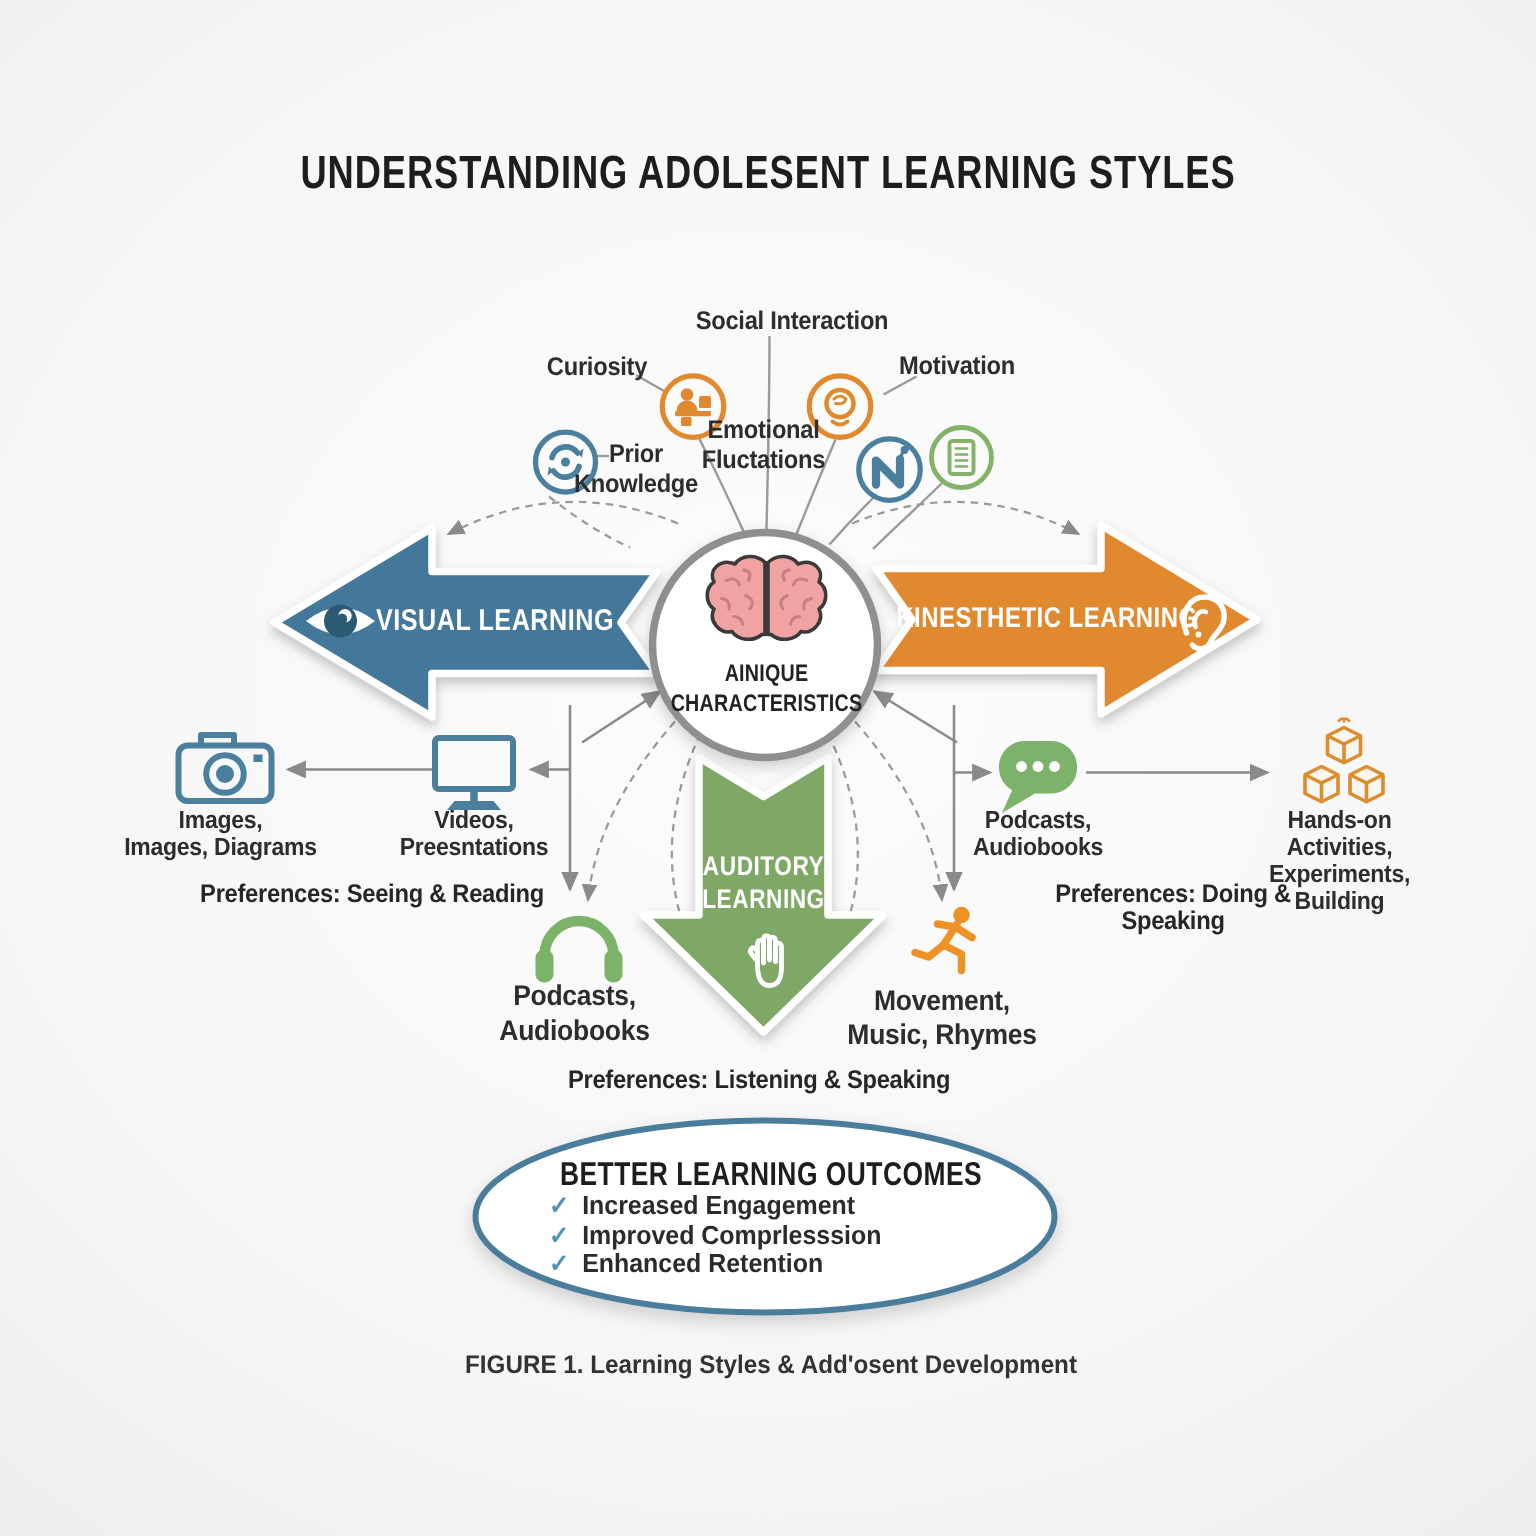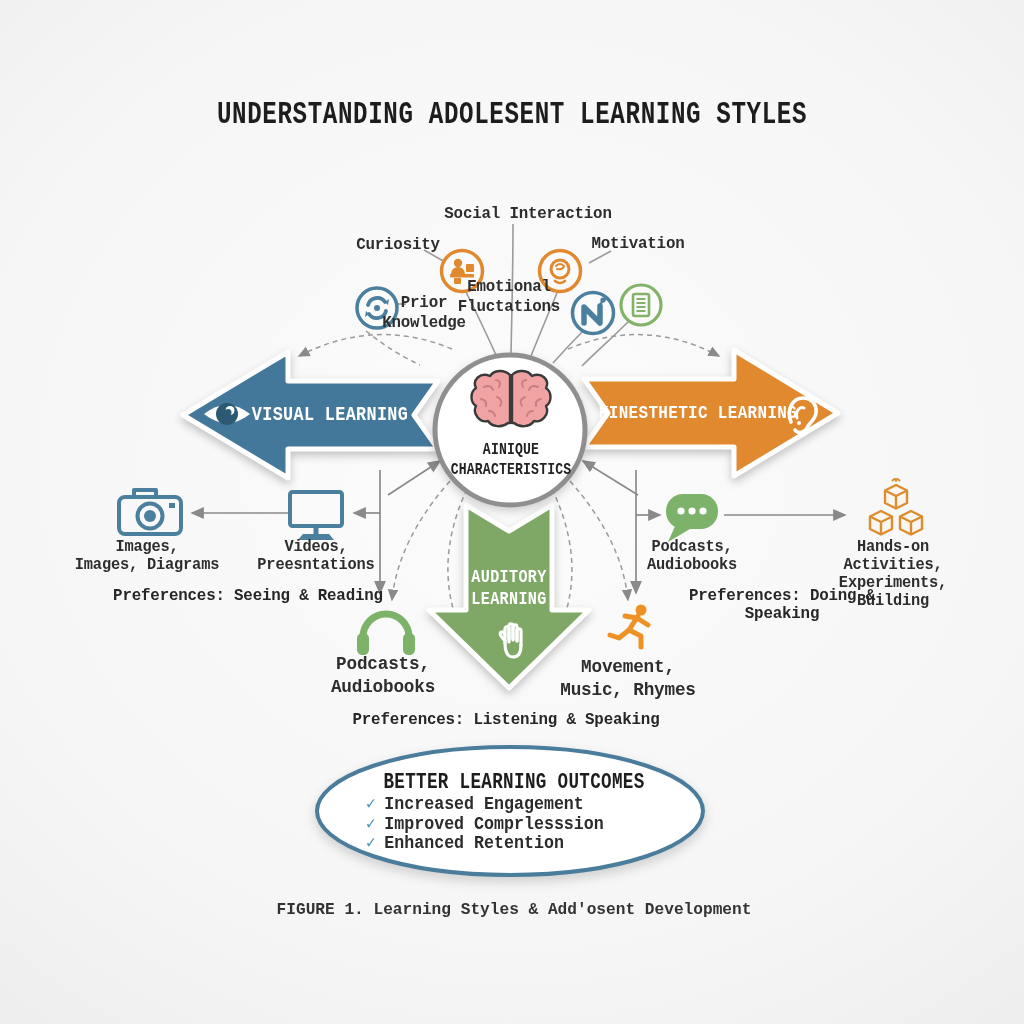--- a/index.html
+++ b/index.html
@@ -1,19 +1,19 @@
 <!DOCTYPE html>
 <html><head>
 <meta charset="utf-8">
 <style>
   html,body { margin:0; padding:0; background:#fff; }
   .canvas {
     position:relative; width:1024px; height:1024px; overflow:hidden;
     background: radial-gradient(ellipse 95% 85% at 50% 45%, #fcfcfc 0%, #f6f6f6 55%, #e9e9e9 100%);
-    font-family:Liberation Mono, monospace;
+    font-family:Liberation Sans, sans-serif;
   }
   svg.layer { position:absolute; left:0; top:0; }
   .lbl {
     position:absolute; transform:translateX(-50%) scaleX(.93); transform-origin:center top;
     text-align:center; color:#2d2d2d; white-space:pre-line; font-weight:bold;
     font-size:16.5px; line-height:18px; letter-spacing:-0.2px;
   }
   .lbl-top { font-size:17px; line-height:20px; }
   .lbl-big { font-size:19px; line-height:23px; }
   .lbl-pref { font-size:17px; color:#262626; }

